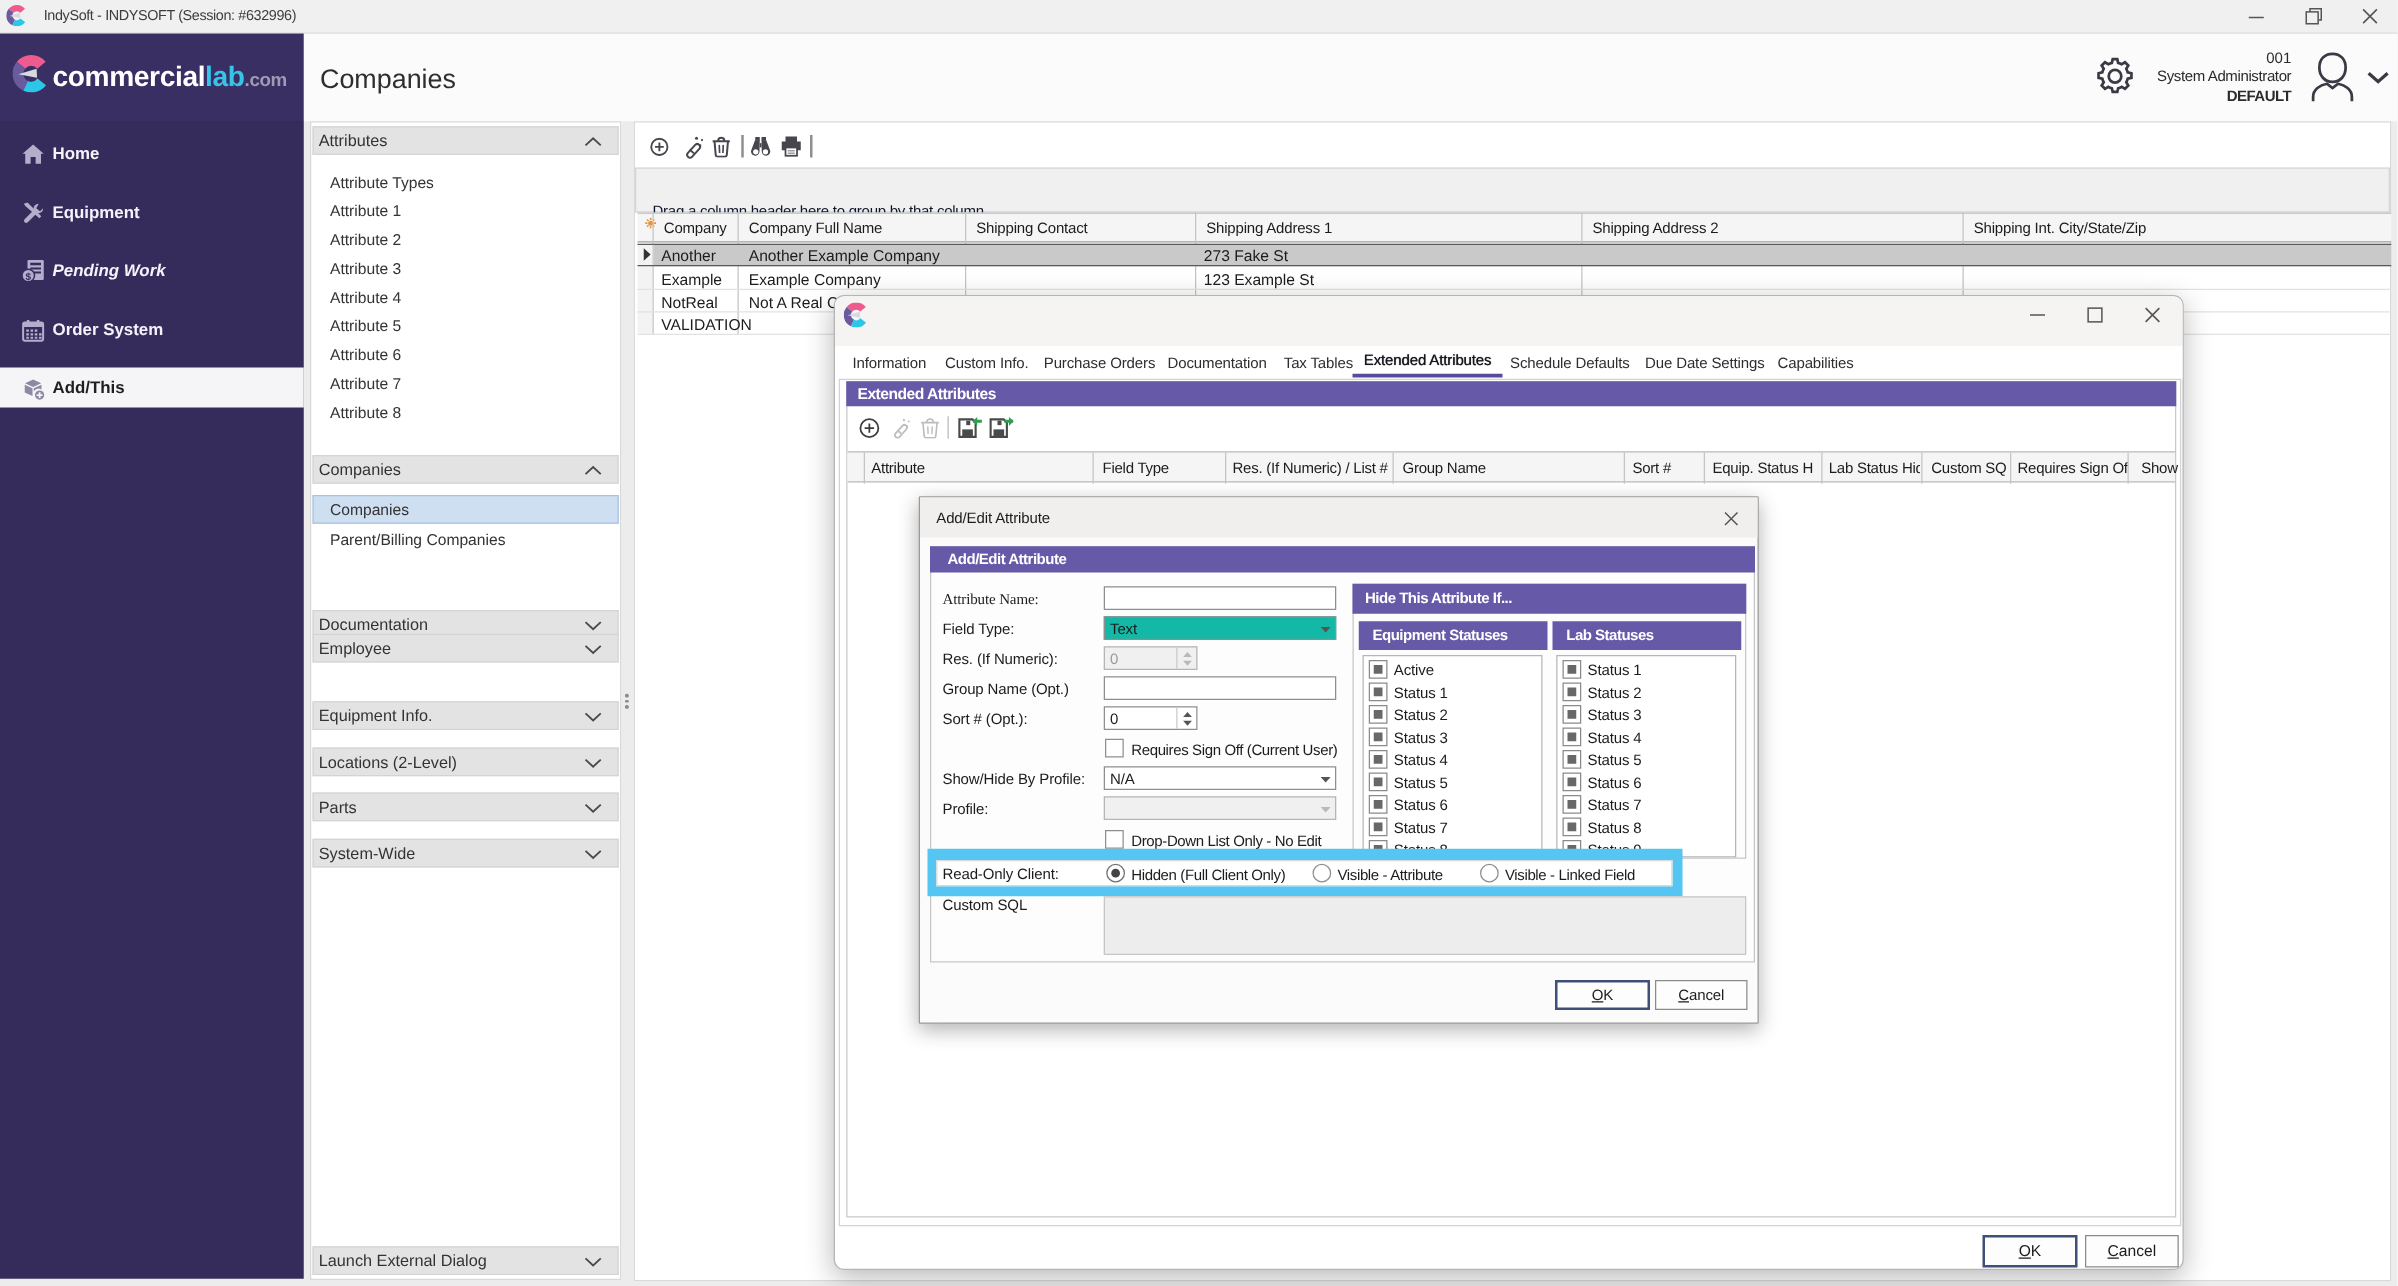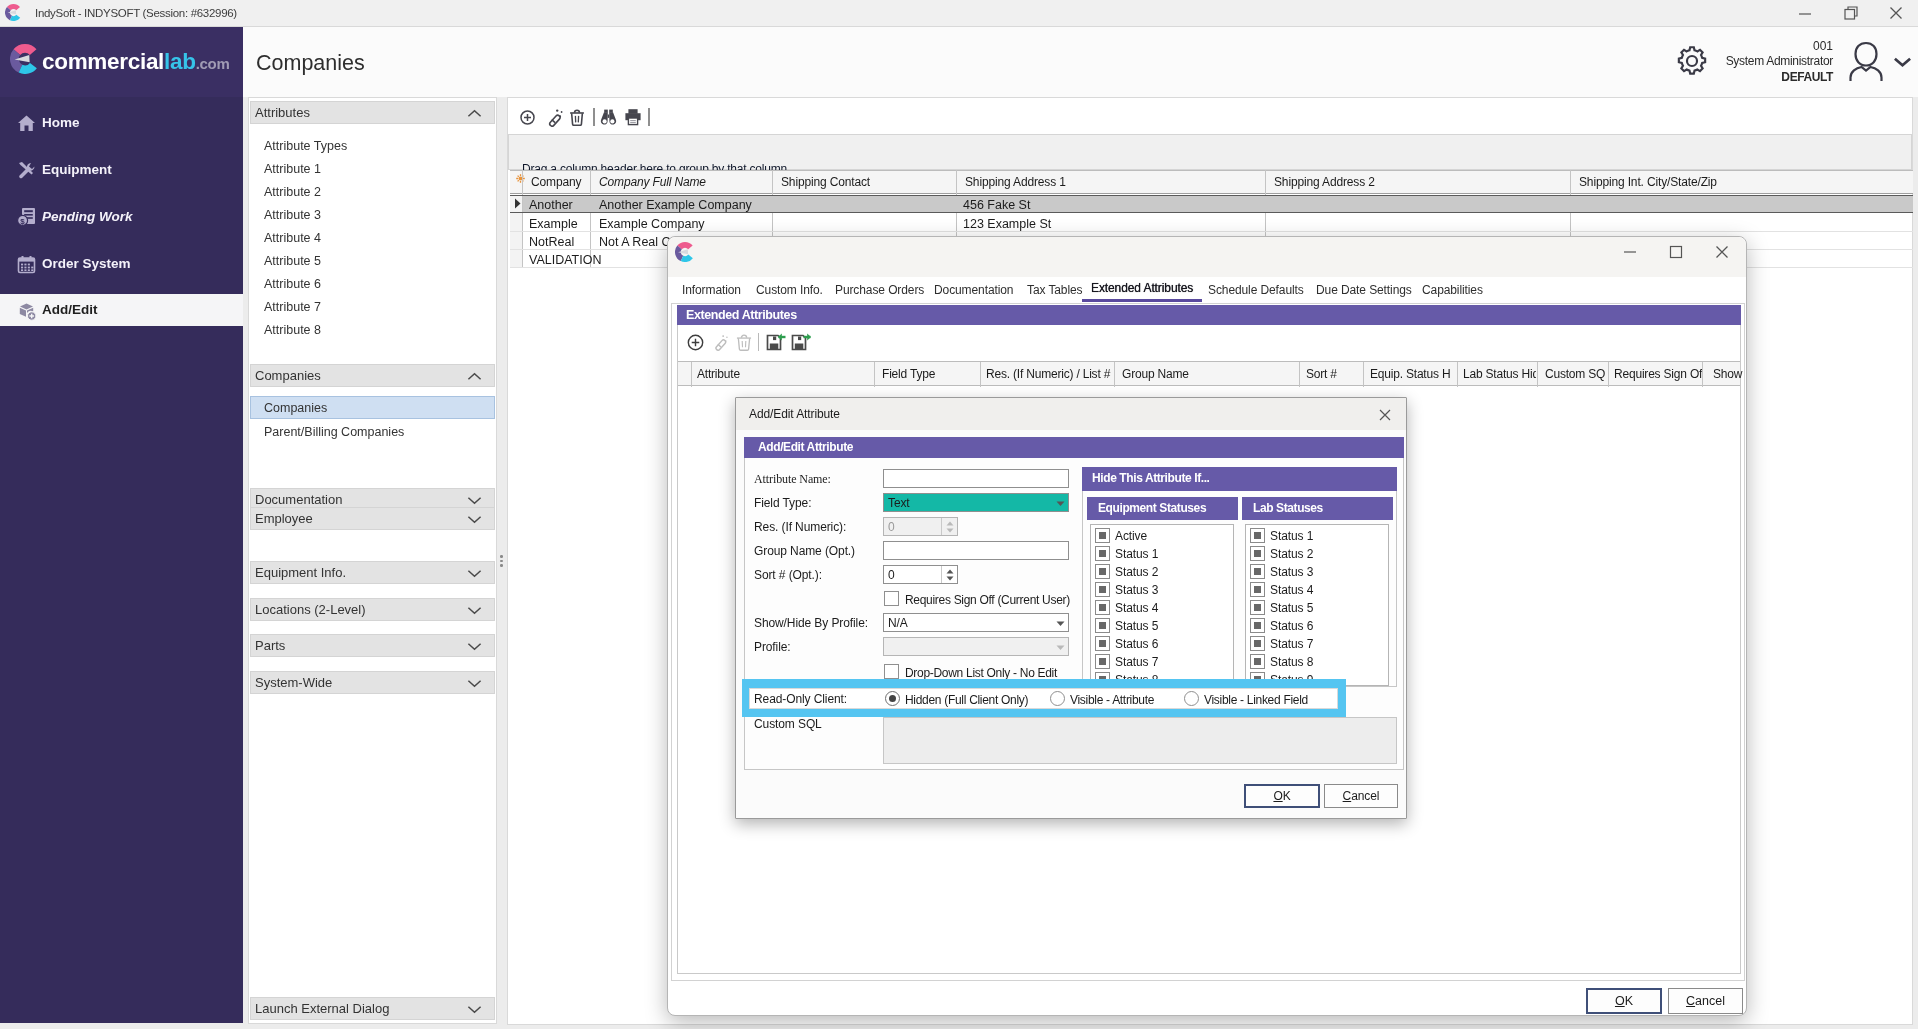--- a/index.html
+++ b/index.html
@@ -99,21 +99,21 @@
       <div class="abs" style="left:42px;top:15px;font-size:13.5px;font-weight:bold;color:#f4f2fa;">Order System</div>
     </div>
   <div class="abs" style="left:0;top:267px;width:243px;height:32px;background:#f5f5f7;">
       <svg class="abs" style="left:17px;top:7px;" width="20" height="20" viewBox="0 0 20 20">
         <path d="M3 5.5 L9.5 2.5 L16 5.5 L9.5 8.5 Z" fill="#8d89a3"></path>
         <path d="M2.8 6.8 L9 9.6 L9 15.8 L2.8 13 Z" fill="#8d89a3"></path>
         <path d="M16.2 6.8 L10 9.6 L10 12 A5 5 0 0 1 16.2 10.5 Z" fill="#8d89a3"></path>
         <circle cx="14.7" cy="15" r="4.2" fill="#8d89a3" stroke="#f5f5f7" stroke-width="1"></circle>
         <path d="M14.7 12.7 L14.7 17.3 M12.4 15 L17 15" stroke="#f5f5f7" stroke-width="1.4"></path>
       </svg>
-      <div class="abs" style="left:42px;top:8px;font-size:13.5px;font-weight:bold;color:#1f1f1f;">Add/Edit</div>
+      <div class="abs" style="left:42px;top:8px;font-size:13.5px;font-weight:bold;color:#1f1f1f;">Add/This</div>
     </div>
 </div>
 
 <div class="abs" style="left:243px;top:27px;width:1675px;height:70px;background:#fbfbfb;">
   <div class="abs" style="left:13px;top:24px;font-size:21.5px;color:#2e2e2e;">Companies</div>
   <svg class="abs" style="left:1433px;top:18px;" width="32" height="32" viewBox="0 0 28 28">
     <path d="M14 2 l1.6 0 0.6 2.6 a9.6 9.6 0 0 1 2.5 1 l2.3-1.4 2.3 2.3 -1.4 2.3 a9.6 9.6 0 0 1 1 2.5 l2.6 0.6 0 3.2 -2.6 0.6 a9.6 9.6 0 0 1 -1 2.5 l1.4 2.3 -2.3 2.3 -2.3-1.4 a9.6 9.6 0 0 1 -2.5 1 l-0.6 2.6 -3.2 0 -0.6-2.6 a9.6 9.6 0 0 1 -2.5-1 l-2.3 1.4 -2.3-2.3 1.4-2.3 a9.6 9.6 0 0 1 -1-2.5 l-2.6-0.6 0-3.2 2.6-0.6 a9.6 9.6 0 0 1 1-2.5 l-1.4-2.3 2.3-2.3 2.3 1.4 a9.6 9.6 0 0 1 2.5-1 l0.6-2.6 z" fill="none" stroke="#3a3a46" stroke-width="1.9"></path>
     <circle cx="14" cy="14" r="4.4" fill="none" stroke="#3a3a46" stroke-width="1.9"></circle>
   </svg>
   <div class="abs" style="left:1390px;top:12px;width:200px;text-align:right;font-size:12px;color:#2b2b2b;">001</div>
@@ -235,21 +235,21 @@
             <line x1="0.2" y1="4.5" x2="2" y2="4.5"></line>
             <line x1="7" y1="4.5" x2="8.8" y2="4.5"></line>
             <line x1="1.6" y1="1.6" x2="2.8" y2="2.8"></line>
             <line x1="6.2" y1="6.2" x2="7.4" y2="7.4"></line>
             <line x1="1.6" y1="7.4" x2="2.8" y2="6.2"></line>
             <line x1="6.2" y1="2.8" x2="7.4" y2="1.6"></line>
           </g>
         </svg>
       </div>
     <div class="abs hgt" style="left:21px;top:5px;">Company</div>
-    <div class="abs hgt" style="left:89px;top:5px;font-style:italic;">Company Full Name</div>
+    <div class="abs hgt" style="left:89px;top:5px;">Company Full Name</div>
     <div class="abs hgt" style="left:271px;top:5px;">Shipping Contact</div>
     <div class="abs hgt" style="left:455px;top:5px;">Shipping Address 1</div>
     <div class="abs hgt" style="left:764px;top:5px;">Shipping Address 2</div>
     <div class="abs hgt" style="left:1069px;top:5px;">Shipping Int. City/State/Zip</div>
 
     <div class="abs" style="left:0;top:25px;width:12px;height:72px;background:#f3f3f3;"></div>
     <div class="abs" style="left:12px;top:0;width:1px;height:98px;background:#c4c4c4;"></div>
     <div class="abs" style="left:80px;top:0;width:1px;height:98px;background:#c4c4c4;"></div>
     <div class="abs" style="left:262px;top:0;width:1px;height:98px;background:#c4c4c4;"></div>
     <div class="abs" style="left:446px;top:0;width:1px;height:98px;background:#c4c4c4;"></div>
@@ -258,21 +258,21 @@
 
     <div class="abs" style="left:13px;top:25px;width:1390px;height:18px;background:#c9c9c9;border-top:1px solid #5a5a5a;border-bottom:1px solid #5a5a5a;"></div>
     <div class="abs" style="left:0;top:25px;width:13px;height:18px;border-top:1px solid #5a5a5a;border-bottom:1px solid #5a5a5a;"></div>
     <div class="abs" style="left:4px;top:28px;">
         <svg width="7" height="11" viewBox="0 0 7 11">
           <path d="M1 0.5 L6.5 5.5 L1 10.5 Z" fill="#333"></path>
         </svg>
       </div>
     <div class="abs" style="left:19px;top:28px;">Another</div>
     <div class="abs" style="left:89px;top:28px;">Another Example Company</div>
-    <div class="abs" style="left:453px;top:28px;">456 Fake St</div>
+    <div class="abs" style="left:453px;top:28px;">273 Fake St</div>
     <div class="abs" style="left:0;top:44px;width:1403px;height:18px;border-bottom:1px solid #e2e2e2;"></div>
     <div class="abs" style="left:19px;top:47px;">Example</div>
     <div class="abs" style="left:89px;top:47px;">Example Company</div>
     <div class="abs" style="left:453px;top:47px;">123 Example St</div>
     <div class="abs" style="left:0;top:62px;width:1403px;height:18px;border-bottom:1px solid #e2e2e2;"></div>
     <div class="abs" style="left:19px;top:65px;">NotReal</div>
     <div class="abs" style="left:89px;top:65px;">Not A Real Company</div>
     <div class="abs" style="left:0;top:80px;width:1403px;height:18px;border-bottom:1px solid #e2e2e2;"></div>
     <div class="abs" style="left:19px;top:83px;">VALIDATION</div>
   </div>

